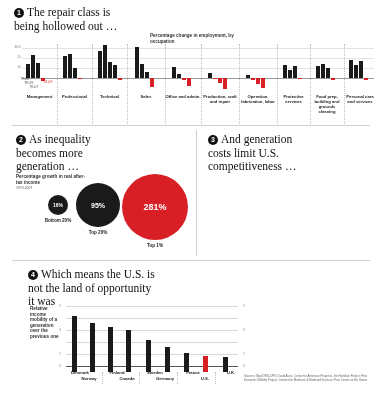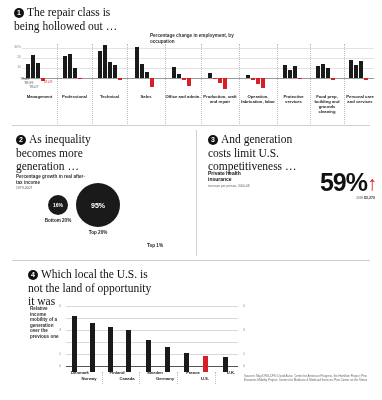--- a/index.html
+++ b/index.html
@@ -215,53 +215,41 @@
     <div class="bubble" style="left:48px;top:69px;width:20px;height:20px;background:#1a1a1a;font-size:5px;">
       <span>16%</span>
     </div>
     <div class="bub-lbl" style="left:40px;top:92px;width:36px;">Bottom 20%</div>
 
     <div class="bubble" style="left:76px;top:57px;width:44px;height:44px;background:#1a1a1a;font-size:7px;">
       <span>95%</span>
     </div>
     <div class="bub-lbl" style="left:80px;top:104px;width:36px;">Top 20%</div>
 
+    <div class="bubble" style="left:122px;top:48px;width:66px;height:66px;background:#d81f26;font-size:9px;">
+      <span>281%</span>
+    </div>
     <div class="bub-lbl" style="left:137px;top:117px;width:36px;">Top 1%</div>
   </div>
 
   <div class="vr" style="left:196px;top:130px;height:126px;"></div>
 
   <div id="sec3">
     <div class="title headline">
       <span class="num-badge">3</span><span>And generation costs limit U.S. competitiveness …</span>
     </div>
 
-    <div class="stat-row" style="top:44px;">
-      <div style="width:50px;">
-        <div class="stat-name">
-          <span>Private health insurance</span>
-        </div>
-        <div class="stat-fine">increase per person, 2000-08</div>
-      </div>
-      <div class="stat-big">
-        <span>59%</span><span class="arrow-up">↑</span>
-      </div>
-      <div class="stat-sub">
-        <em>2008</em>
-        <span>$2,270</span>
-      </div>
-    </div>
 
   </div>
 
   <div class="hr" style="left:12px;top:260px;width:358px;"></div>
 
   <div id="sec4">
     <div class="title headline">
-      <span class="num-badge">4</span><span>Which local the U.S. is not the land of opportunity it was</span>
+      <span class="num-badge">4</span><span>Which means the U.S. is not the land of opportunity it was</span>
     </div>
     <div class="subcap">
       <div class="caption" style="line-height:5.6px;">Relative income mobility of a generation over the previous one</div>
     </div>
 
     <div id="chart4">
 
       <div class="c4-grid" style="top:0px;"></div>
       <div class="c4-grid" style="top:12px;"></div>
       <div class="c4-grid" style="top:24px;"></div>

